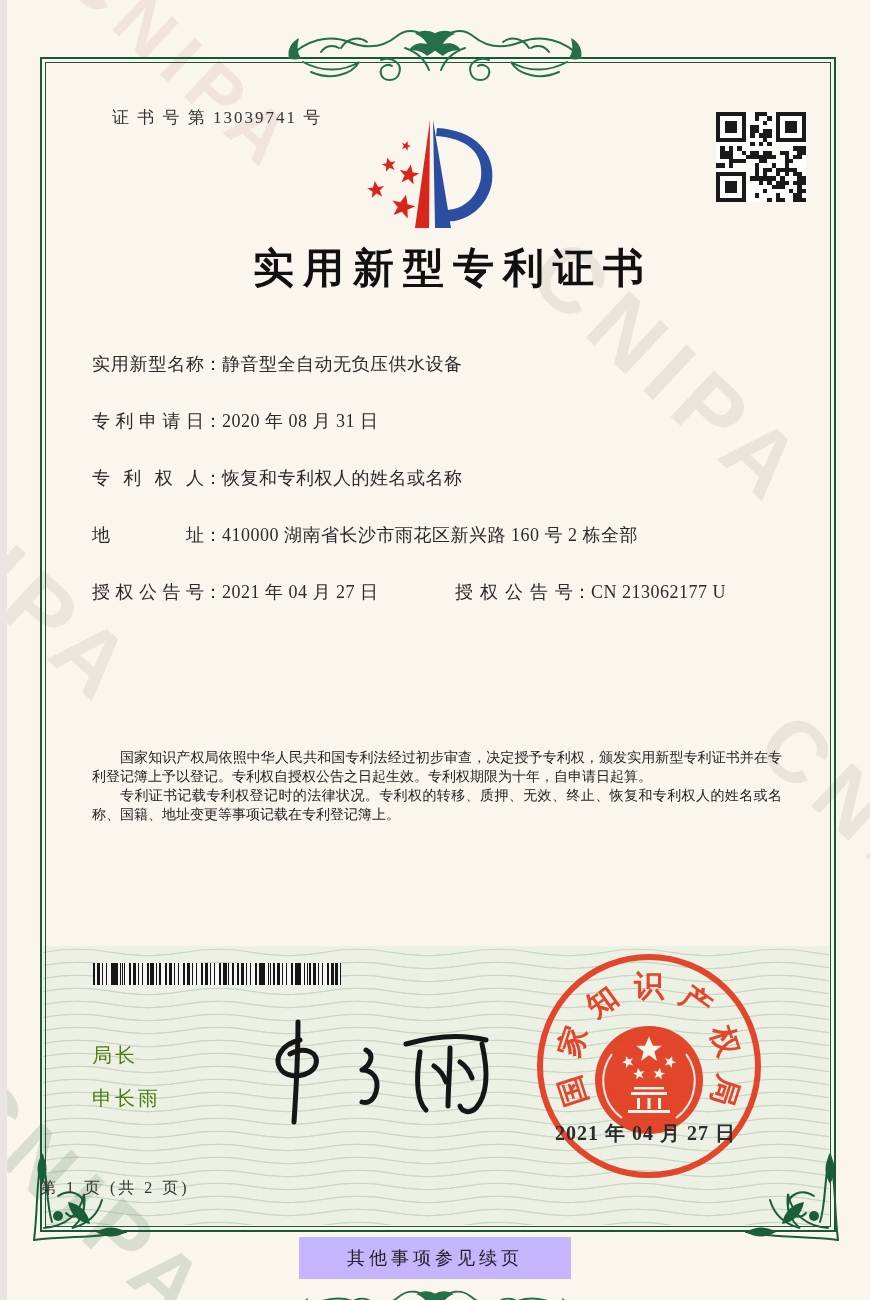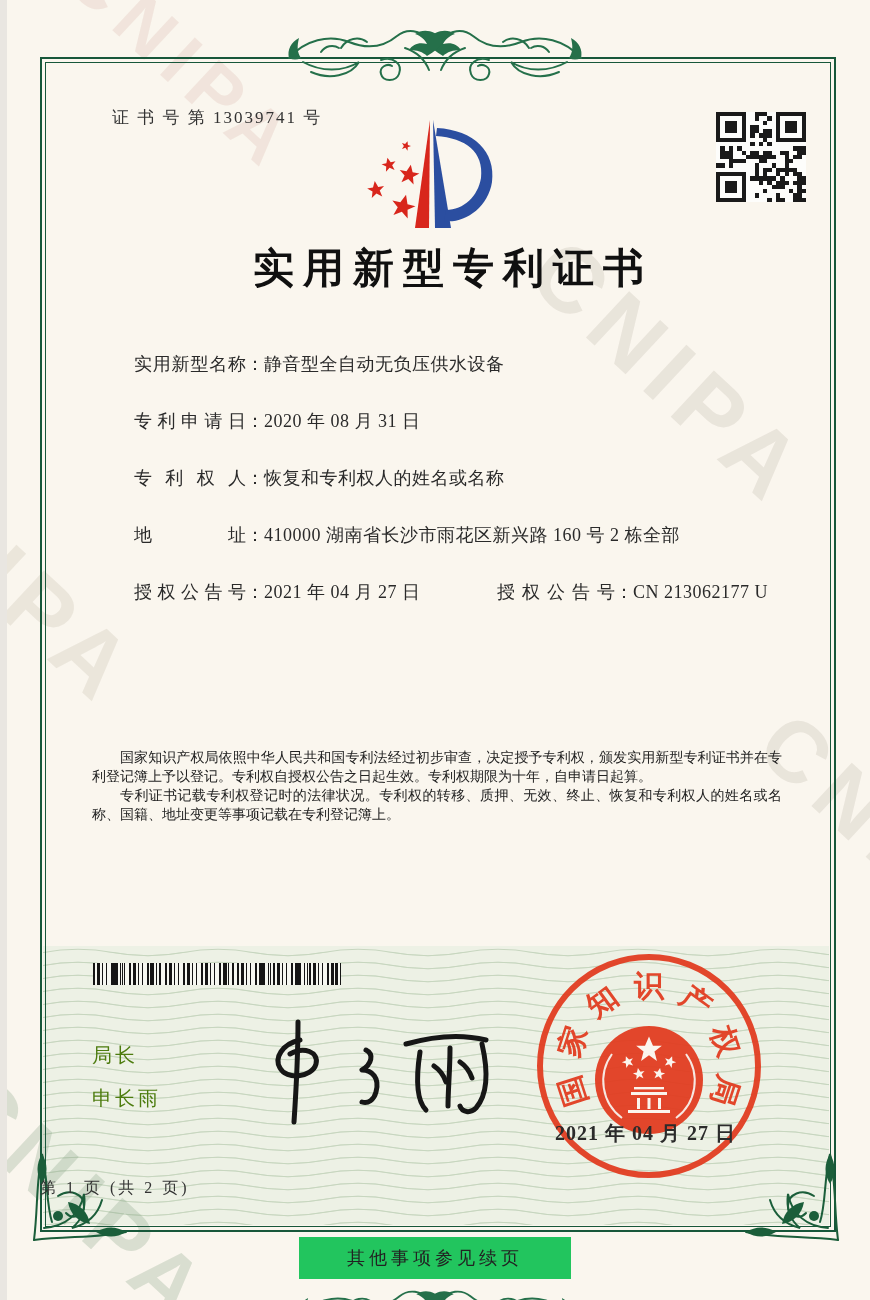--- a/index.html
+++ b/index.html
@@ -24,21 +24,21 @@
   .wm5{left:730px;top:790px;font-size:86px;color:rgba(196,190,174,0.30);}
 
   .certno{position:absolute;left:80px;top:106px;font-size:17px;letter-spacing:2px;color:#333;z-index:3;margin-left:32px;}
   .logo{position:absolute;left:358px;top:108px;width:155px;height:132px;z-index:3;}
   .qr{position:absolute;left:716px;top:112px;width:90px;height:90px;z-index:3;}
 
   .title{position:absolute;left:0;right:0;top:241px;text-align:center;font-size:41px;font-weight:700;
          letter-spacing:9px;color:#101010;z-index:3;padding-left:36px;}
 
   .fields{position:absolute;left:92px;top:352px;width:700px;z-index:3;font-size:18px;}
-  .frow{height:24px;line-height:24px;margin-bottom:33px;position:relative;white-space:nowrap;margin-left:42px;}
+  .frow{height:24px;line-height:24px;margin-bottom:33px;position:relative;white-space:nowrap;}
   .flabel{display:inline-block;width:112px;text-align:justify;text-align-last:justify;vertical-align:top;}
   .fcolon{display:inline-block;vertical-align:top;}
   .fvalue{display:inline-block;vertical-align:top;letter-spacing:0.5px;}
   .gpair2{position:absolute;left:363px;top:0;}
   .gpair2 .flabel{width:118px;}
 
   .body-text{position:absolute;left:92px;top:748px;width:690px;z-index:3;font-size:14px;
              line-height:19px;text-align:justify;color:#222;}
   .body-text p{margin:0;text-indent:2em;}
 
@@ -53,21 +53,21 @@
   .signature{position:absolute;left:238px;top:1014px;width:260px;height:112px;z-index:3;}
 
   .seal{position:absolute;left:533px;top:950px;width:232px;height:232px;z-index:3;opacity:0.93;}
   #seal-ring text{font-size:30px;font-weight:700;fill:#e23a1e;font-family:"Liberation Serif","DejaVu Serif",serif;}
   .seal-date{position:absolute;left:538px;top:1120px;width:215px;text-align:center;z-index:4;
              font-size:20px;color:#2b2b2b;letter-spacing:1px;font-weight:600;}
 
   .page-info{position:absolute;left:40px;width:792px;top:1178px;text-align:left;z-index:3;
              font-size:16px;letter-spacing:3px;color:#333;}
   .note-box{position:absolute;left:50%;transform:translateX(-50%);top:1237px;width:272px;height:42px;
-            background:#22c55e;z-index:4;display:flex;align-items:center;justify-content:center;
+            background:#c4b5fd;z-index:4;display:flex;align-items:center;justify-content:center;
             font-size:18px;letter-spacing:4px;color:#222;}
 
   .ornament-top{position:absolute;left:50%;transform:translateX(-50%);top:22px;width:300px;height:64px;z-index:3;}
   .corner-bl{position:absolute;left:28px;top:1146px;width:110px;height:100px;z-index:3;}
   .corner-br{position:absolute;left:734px;top:1146px;width:110px;height:100px;z-index:3;transform:scaleX(-1);}
   .ornament-next{position:absolute;left:50%;transform:translateX(-50%);top:1283px;width:280px;height:60px;z-index:3;}
 </style>
 </head>
 <body>
 

